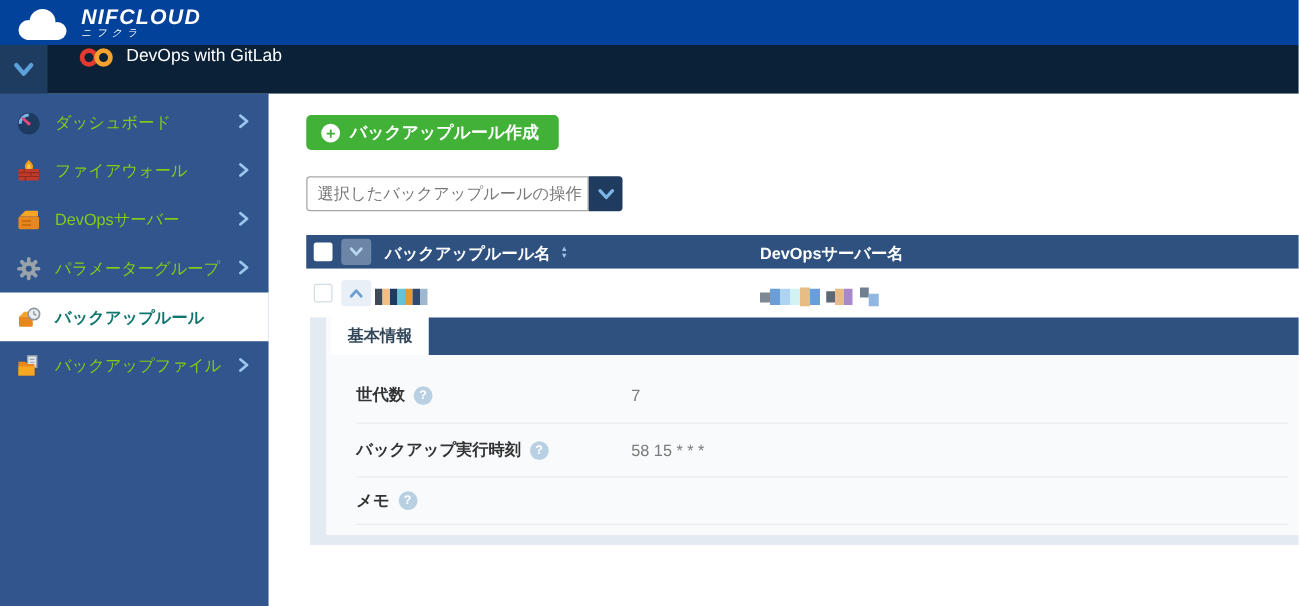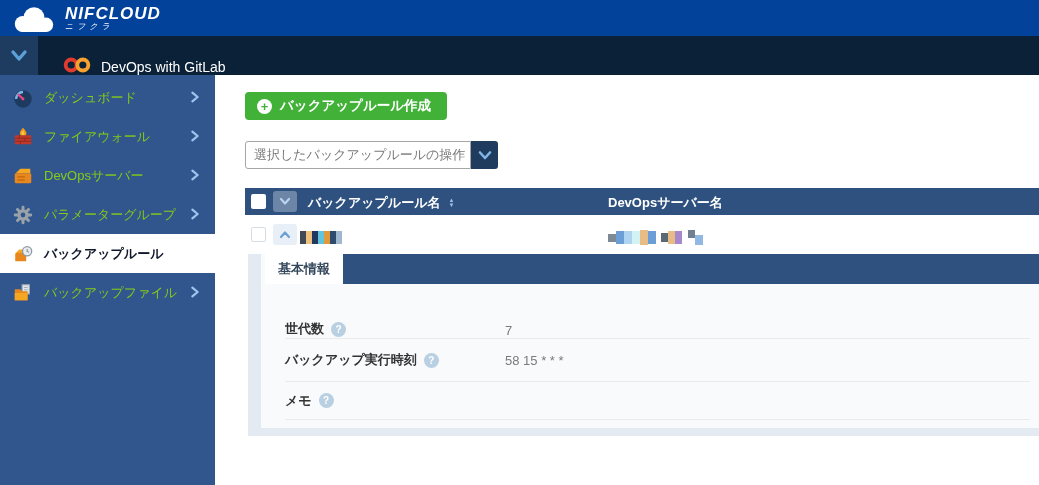--- a/index.html
+++ b/index.html
@@ -12,34 +12,34 @@
   
   .topbar { position:absolute; left:0; top:0; width:1039px; height:36px;
     background:#03429b; display:flex; align-items:center;font-style:italic; }
   .brand { display:flex; align-items:flex-start; margin-left:10px; cursor:pointer; }
   .cloud-svg { width:48px; height:30px; margin-top:4px; }
   .brand-text { margin-left:7px; margin-top:5px; }
   .brand-name { color:#fff; font-size:17px; font-weight:bold; letter-spacing:1px; line-height:15px; }
   .brand-sub { color:#fff; font-size:8px; letter-spacing:4px; line-height:9px; margin-top:1px; }
   
   .navbar { position:absolute; left:0; top:36px; width:1039px; height:39px;
-    background:#0a2138; display:flex; align-items:flex-end; }
+    background:#0a2138; display:flex; align-items:flex-start; }
   .nav-toggle { width:38px; height:39px; background:#1e3c60; display:flex;
     align-items:center; justify-content:center; cursor:pointer; flex:0 0 auto; }
   .infinity { margin-left:24px; width:30px; height:20px; }
   .service-title { color:#fff; font-size:14px; margin-left:9px; }
   
   .sidebar { position:absolute; left:0; top:75px; width:215px; height:410px;
     background:#31568e; padding-top:3px; }
   .side-item { position:relative; height:39px; display:flex; align-items:center;
     cursor:pointer; color:#84cc16; }
   .side-item .s-icon { width:22px; height:22px; margin-left:12px; flex:0 0 auto; }
   .side-item .s-label { font-size:13px; margin-left:10px; white-space:nowrap; }
   .side-item .s-chev { position:absolute; right:13px; top:12px; width:14px; height:14px; }
-  .side-item.active { background:#ffffff; color:#0f172a; font-weight:bold; }
+  .side-item.active { background:#ffffff; color:#0f766e; font-weight:bold; }
   
   .main { position:absolute; left:215px; top:75px; width:824px; height:410px; background:#fff; }
   .create-btn { position:absolute; left:30px; top:17px; height:28px;
     background:#41b138; border:none; border-radius:4px; color:#fff;
     font-weight:bold; font-size:13.5px; padding:0 16px 0 12px; display:flex;
     align-items:center; cursor:pointer; font-family:inherit; }
   .plus-circle { width:15px; height:15px; background:#fff; color:#41b138;
     border-radius:50%; display:inline-flex; align-items:center; justify-content:center;
     font-size:13px; font-weight:bold; margin-right:8px; line-height:1; }
   .bulk { position:absolute; left:30px; top:66px; height:28px; display:flex; }
@@ -72,21 +72,21 @@
   
   .panel { position:absolute; left:33px; top:179px; width:791px; height:182px;
     background:#f8fafb; border-left:13px solid #e3eaf2; border-bottom:8px solid #e3eaf2; }
   .tabbar { display:flex; height:30px; }
   .tab-spacer { width:4px; background:#f8fafb; }
   .tab-active { background:#ffffff; color:#33475b; font-size:13px; font-weight:bold;
     padding:0 13px; display:flex; align-items:center; cursor:pointer; }
   .tab-rest { flex:1; background:#2e5180; }
   .fields { padding:10px 9px 0 24px; }
   .f-row { display:flex; align-items:center; border-bottom:1px solid #e8eaec; }
-  .f-row.r1 { height:45px;align-items:flex-end; } .f-row.r2 { height:43px; } .f-row.r3 { height:38px; }
+  .f-row.r1 { height:45px; } .f-row.r2 { height:43px; } .f-row.r3 { height:38px; }
   .f-label { width:220px; display:flex; align-items:center; color:#333;
     font-size:13px; font-weight:bold; }
   .help { width:15px; height:15px; border-radius:50%; background:#b9cfe2; color:#fff;
     font-size:10px; font-weight:bold; display:inline-flex; align-items:center;
     justify-content:center; margin-left:7px; cursor:pointer; flex:0 0 auto; }
   .f-value { color:#7b7b7b; font-size:13px; }
 </style>
 </head>
 <body>
 

